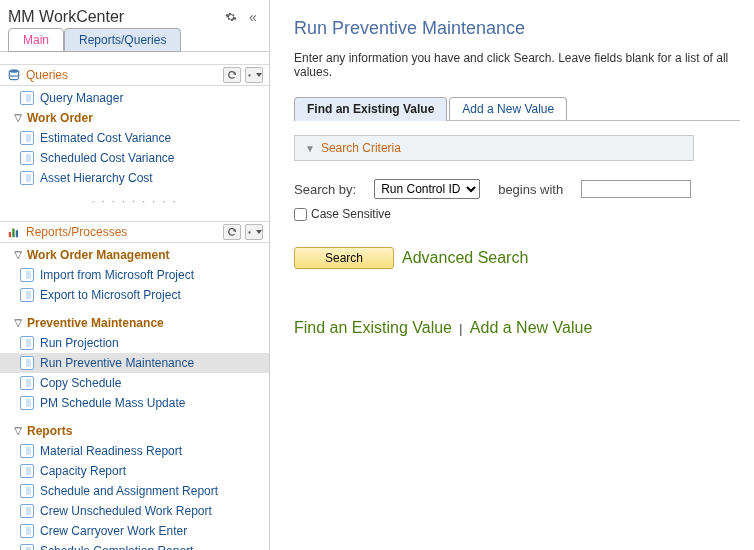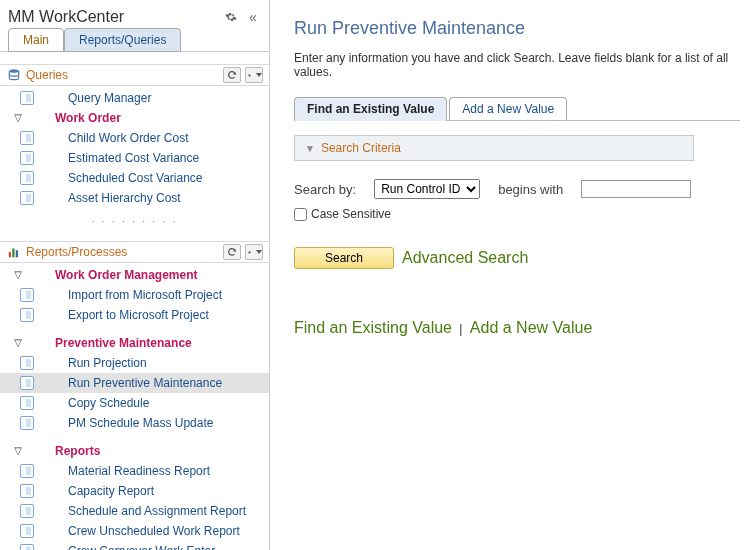--- a/index.html
+++ b/index.html
@@ -41,21 +41,21 @@
   }
   .wc-tabs {
     display: flex;
     padding: 0 8px;
     border-bottom: 1px solid #ccc;
     gap: 0;
   }
   .wc-tab {
     border: 1px solid #aaa;
     background: #fff;
-    color: #a16207;
+    color: #ec4899;
     font-size: 12px;
     padding: 4px 14px;
     border-radius: 4px 4px 0 0;
     margin-bottom: -1px;
     cursor: pointer;
   }
   .wc-tab.active {
     background: #dbe6f2;
     color: #1a4f8b;
     font-weight: normal;
@@ -97,31 +97,30 @@
     border-top: 4px solid #555;
     margin-left: 3px;
   }
   .tree { padding: 2px 0 6px 0; }
   .tree-item, .tree-child {
     display: flex;
     align-items: center;
     padding: 2px 4px 2px 12px;
     cursor: pointer;
     line-height: 16px;
-    gap: 28px;
   }
   .tree-item .expander {
     width: 12px;
     display: inline-flex; justify-content:center;
     color: #333;
     margin-right: 3px;
     font-size: 10px;
   }
   .tree-item .ti-label {
-    color: #be185d;
+    color: #a16207;
     font-weight: bold;
   }
   .tree-child {
     padding-left: 20px;
   }
   .tree-child .doc-icon {
     width: 14px; height: 14px;
     border: 1px solid #7aa7d7;
     border-radius: 2px;
     margin-right: 6px;
@@ -296,24 +295,20 @@
         <span class="doc-icon"></span>
         <span class="tc-label">Query Manager</span>
       </div>
 
       <div class="tree-item">
         <span class="expander">▽</span>
         <span class="ti-label">Work Order</span>
       </div>
       <div class="tree-child">
           <span class="doc-icon"></span>
-          <span class="tc-label">Child Work Order Cost</span>
-        </div>
-      <div class="tree-child">
-          <span class="doc-icon"></span>
           <span class="tc-label">Estimated Cost Variance</span>
         </div>
       <div class="tree-child">
           <span class="doc-icon"></span>
           <span class="tc-label">Scheduled Cost Variance</span>
         </div>
       <div class="tree-child">
           <span class="doc-icon"></span>
           <span class="tc-label">Asset Hierarchy Cost</span>
         </div>

